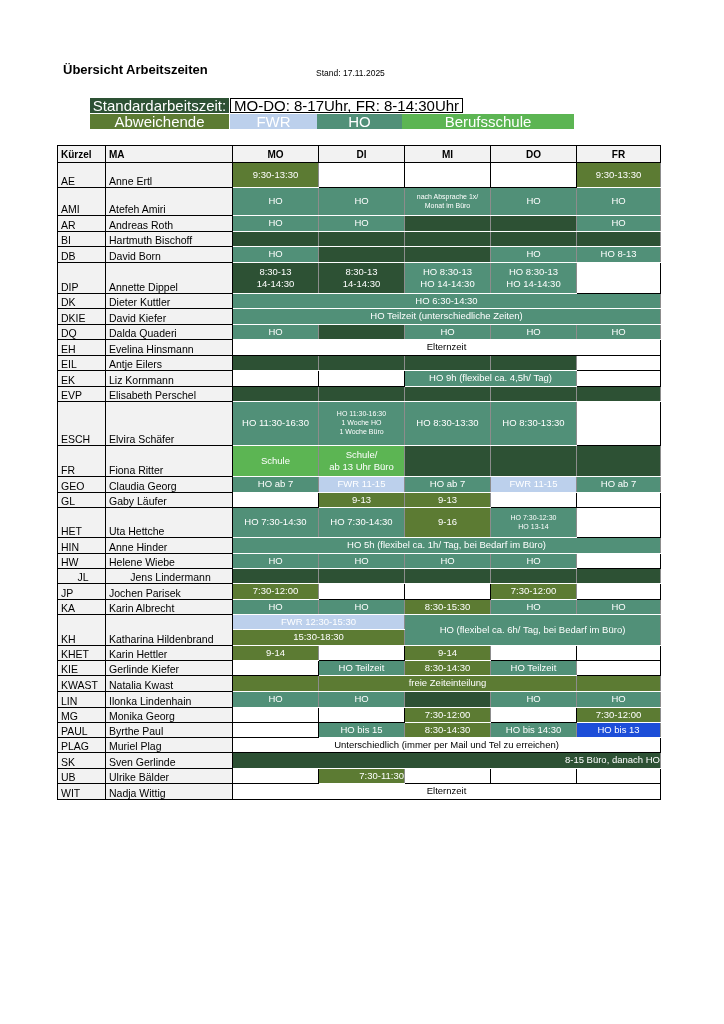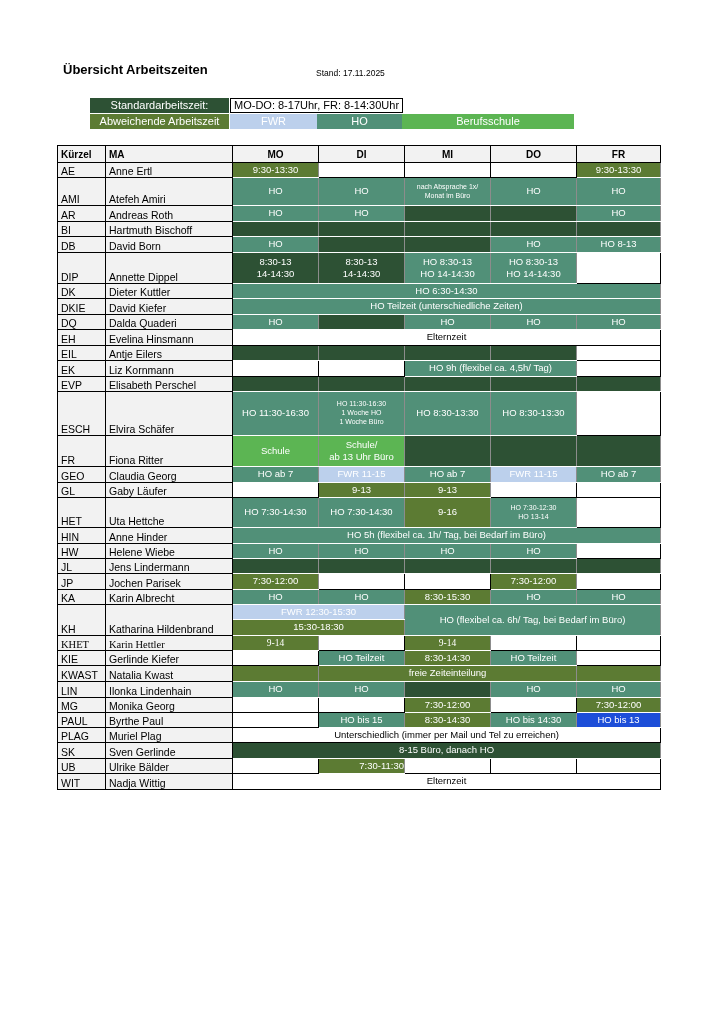--- a/index.html
+++ b/index.html
@@ -3,21 +3,21 @@
 <meta charset="utf-8">
 <style>
   * { margin:0; padding:0; box-sizing:border-box; }
   html,body { background:#ffffff; }
   body { font-family:"Liberation Sans", sans-serif; }
   .page { position:relative; width:724px; height:1024px; background:#fff; overflow:hidden; }
 
   .title { position:absolute; left:63px; top:62px; font-size:13px; font-weight:bold; color:#000; }
   .stand { position:absolute; left:316px; top:68px; font-size:8.5px; color:#000; }
 
-  .legend { position:absolute; left:90px; top:98px; width:490px; font-size:11px; }
+  .legend { position:absolute; left:90px; top:98px; width:490px; font-size:15px; }
   .lg-row { display:flex; height:15px; margin-bottom:1px; }
   .lg-label { width:139px; color:#fff; text-align:center; line-height:15px; margin-right:1px; }
   .lg-value { border:1px solid #000; padding:0 3px; line-height:13px; color:#000; white-space:nowrap; }
   .lg-cat { color:#fff; text-align:center; line-height:15px; }
   .lg-cat.c0 { width:87px; }
   .lg-cat.c1 { width:85px; }
   .lg-cat.c2 { width:172px; }
 
   .tbl-wrap { position:absolute; left:57px; top:145px; }
   table { border-collapse:collapse; table-layout:fixed; width:603px; border:1px solid #000; }
@@ -67,21 +67,21 @@
           <th class="lft">Kürzel</th>
           <th class="lft">MA</th>
           <th>MO</th>
           <th>DI</th>
           <th>MI</th>
           <th>DO</th>
           <th>FR</th>
         </tr>
       </thead>
       <tbody>
-          <tr style="height: 15px; margin-top: 48px;">
+          <tr style="height: 25px; margin-top: 48px;">
             <td class="code">AE</td>
             <td class="name">Anne Ertl</td>
             <td class="day filled" style="background: rgb(92, 123, 51);">9:30-13:30</td>
             <td class="day empty"></td>
             <td class="day empty"></td>
             <td class="day empty"></td>
             <td class="day filled" style="background: rgb(92, 123, 51);">9:30-13:30</td>
           </tr>
           <tr style="height: 28px;">
             <td class="code">AMI</td>
@@ -239,21 +239,21 @@
           </tr>
           <tr style="height: 15px;">
             <td class="code">HW</td>
             <td class="name">Helene Wiebe</td>
             <td class="day filled" style="background: rgb(81, 144, 120);">HO</td>
             <td class="day filled" style="background: rgb(81, 144, 120);">HO</td>
             <td class="day filled" style="background: rgb(81, 144, 120);">HO</td>
             <td class="day filled" style="background: rgb(81, 144, 120);">HO</td>
             <td class="day empty"></td>
           </tr>
-          <tr style="height: 15px;">
+          <tr style="height: 15px; text-align: center;">
             <td class="code">JL</td>
             <td class="name">Jens Lindermann</td>
             <td class="day filled" style="background: rgb(45, 81, 52);"></td>
             <td class="day filled" style="background: rgb(45, 81, 52);"></td>
             <td class="day filled" style="background: rgb(45, 81, 52);"></td>
             <td class="day filled" style="background: rgb(45, 81, 52);"></td>
             <td class="day filled" style="background: rgb(45, 81, 52);"></td>
           </tr>
           <tr style="height: 16px;">
             <td class="code">JP</td>
@@ -275,21 +275,21 @@
           </tr>
           <tr style="height: 15px;">
             <td class="code" rowspan="2">KH</td>
             <td class="name" rowspan="2">Katharina Hildenbrand</td>
             <td class="day filled" colspan="2" style="background: rgb(188, 208, 236);">FWR 12:30-15:30</td>
             <td class="day filled" colspan="3" rowspan="2" style="background: rgb(81, 144, 120);">HO  (flexibel ca. 6h/ Tag, bei Bedarf im Büro)</td>
           </tr>
           <tr style="height: 16px;">
             <td class="day filled" colspan="2" style="background: rgb(92, 123, 51);">15:30-18:30</td>
           </tr>
-          <tr style="height: 15px; font-family: Liberation Serif, serif;">
+          <tr style="height: 15px;">
             <td class="code">KHET</td>
             <td class="name">Karin Hettler</td>
             <td class="day filled" style="background: rgb(92, 123, 51);">9-14</td>
             <td class="day empty"></td>
             <td class="day filled" style="background: rgb(92, 123, 51);">9-14</td>
             <td class="day empty"></td>
             <td class="day empty"></td>
           </tr>
           <tr style="height: 15px;">
             <td class="code">KIE</td>
@@ -335,21 +335,21 @@
             <td class="day filled" style="background: #1d4ed8;">HO bis 13</td>
           </tr>
           <tr style="height: 15px; margin-left: 24px;">
             <td class="code">PLAG</td>
             <td class="name">Muriel Plag</td>
             <td class="day empty" colspan="5">Unterschiedlich (immer per Mail und Tel zu erreichen)</td>
           </tr>
           <tr style="height: 16px;">
             <td class="code">SK</td>
             <td class="name">Sven Gerlinde</td>
-            <td class="day filled" colspan="5" style="background: rgb(45, 81, 52);">8-15 Büro, danach HO</td>
+            <td class="day filled" colspan="5" style="background: rgb(45, 81, 52); text-align: right;">8-15 Büro, danach HO</td>
           </tr>
           <tr style="height: 15px;">
             <td class="code">UB</td>
             <td class="name">Ulrike Bälder</td>
             <td class="day empty"></td>
             <td class="day filled" style="background: rgb(92, 123, 51); text-align: right;">7:30-11:30</td>
             <td class="day empty"></td>
             <td class="day empty"></td>
             <td class="day empty"></td>
           </tr>

